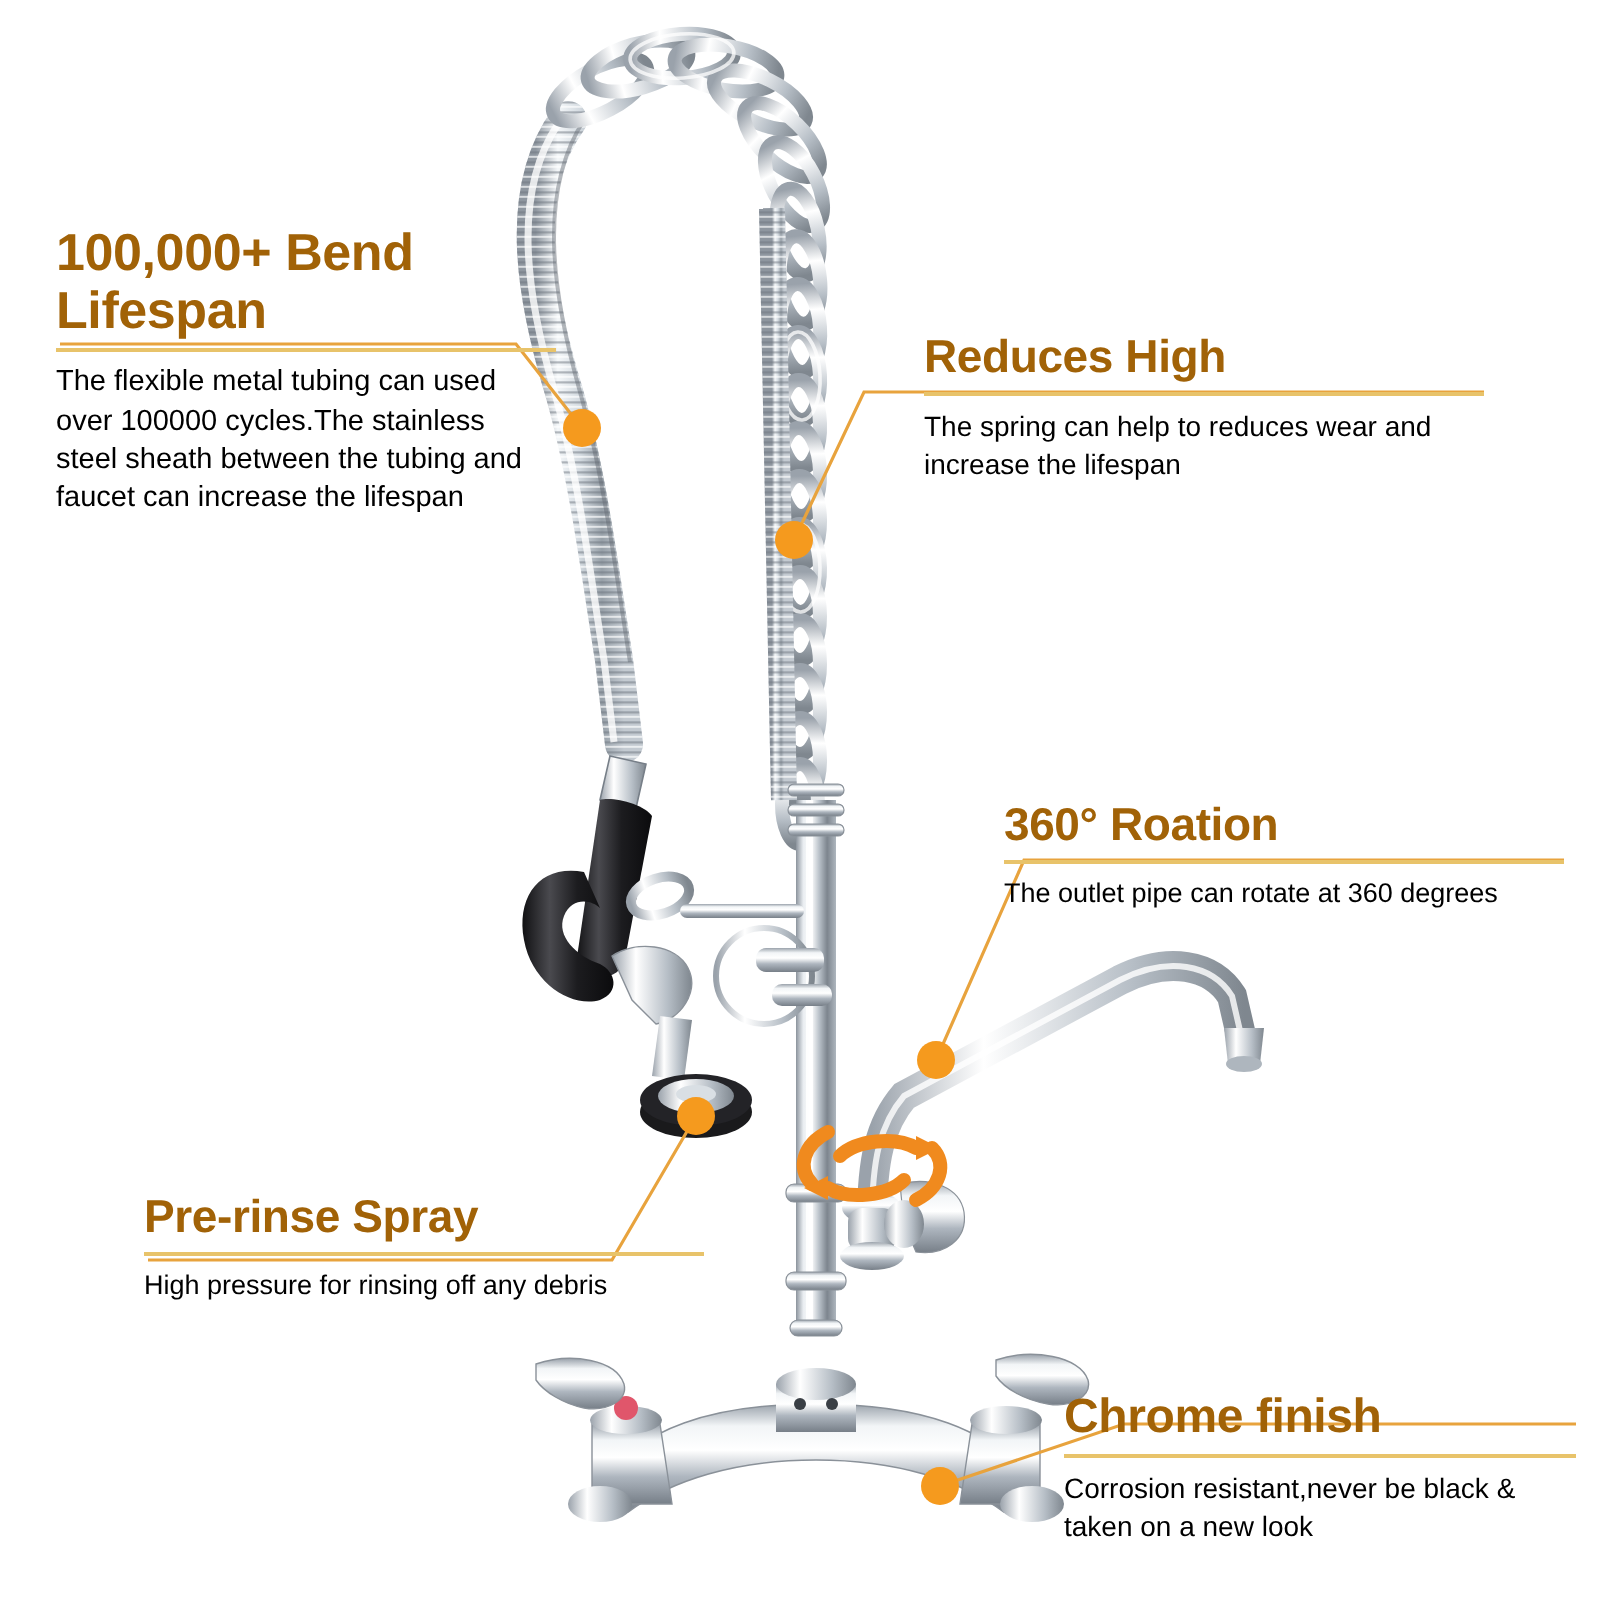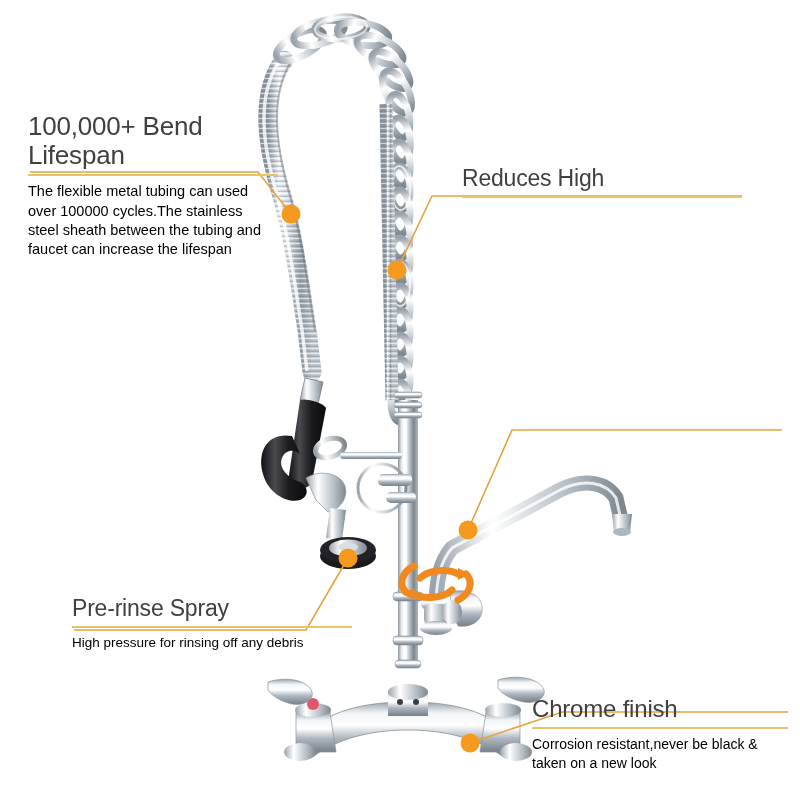--- a/index.html
+++ b/index.html
@@ -6,22 +6,22 @@
   html, body {
     width:800px; height:800px; overflow:hidden;
     background:#ffffff;
     font-family:"Liberation Sans", sans-serif;
   }
   #stage { position:relative; width:800px; height:800px; background:#fff; }
 
   
   .callout { position:absolute; }
   .callout .c-title {
-    font-weight:normal;
-    color:#404040;
+    font-weight:bold;
+    color:#a16207;
     letter-spacing:-0.2px;
     line-height:1.12;
     white-space:pre-line;
   }
   .callout .c-rule {
     height:2px;
     background:#e8c36a;
     margin-top:4px;
     margin-bottom:6px;
   }
@@ -289,22 +289,29 @@
     <div class="c-rule"></div>
     <div class="c-body">The flexible metal tubing can used
 over 100000 cycles.The stainless
 steel sheath between the tubing and
 faucet can increase the lifespan</div>
   </div>
 
   <div class="callout" id="cb-wear">
     <div class="c-title">Reduces High</div>
     <div class="c-rule"></div>
-  </div>
-
+    <div class="c-body">The spring can help to reduces wear and
+increase the lifespan</div>
+  </div>
+
+  <div class="callout" id="cb-rot">
+    <div class="c-title">360° Roation</div>
+    <div class="c-rule"></div>
+    <div class="c-body">The outlet pipe can rotate at 360 degrees</div>
+  </div>
 
   <div class="callout" id="cb-spray">
     <div class="c-title">Pre-rinse Spray</div>
     <div class="c-rule"></div>
     <div class="c-body">High pressure for rinsing off any debris</div>
   </div>
 
   <div class="callout" id="cb-chrome">
     <div class="c-title">Chrome finish</div>
     <div class="c-rule"></div>

